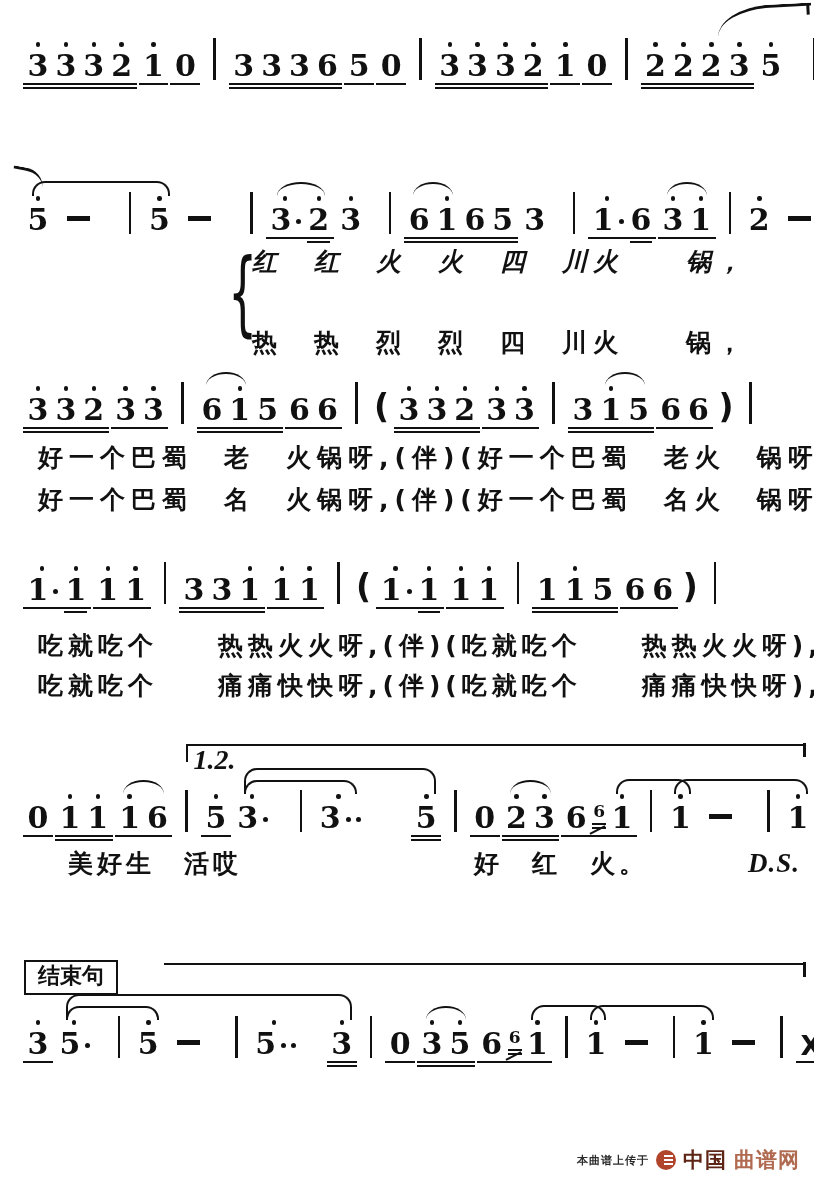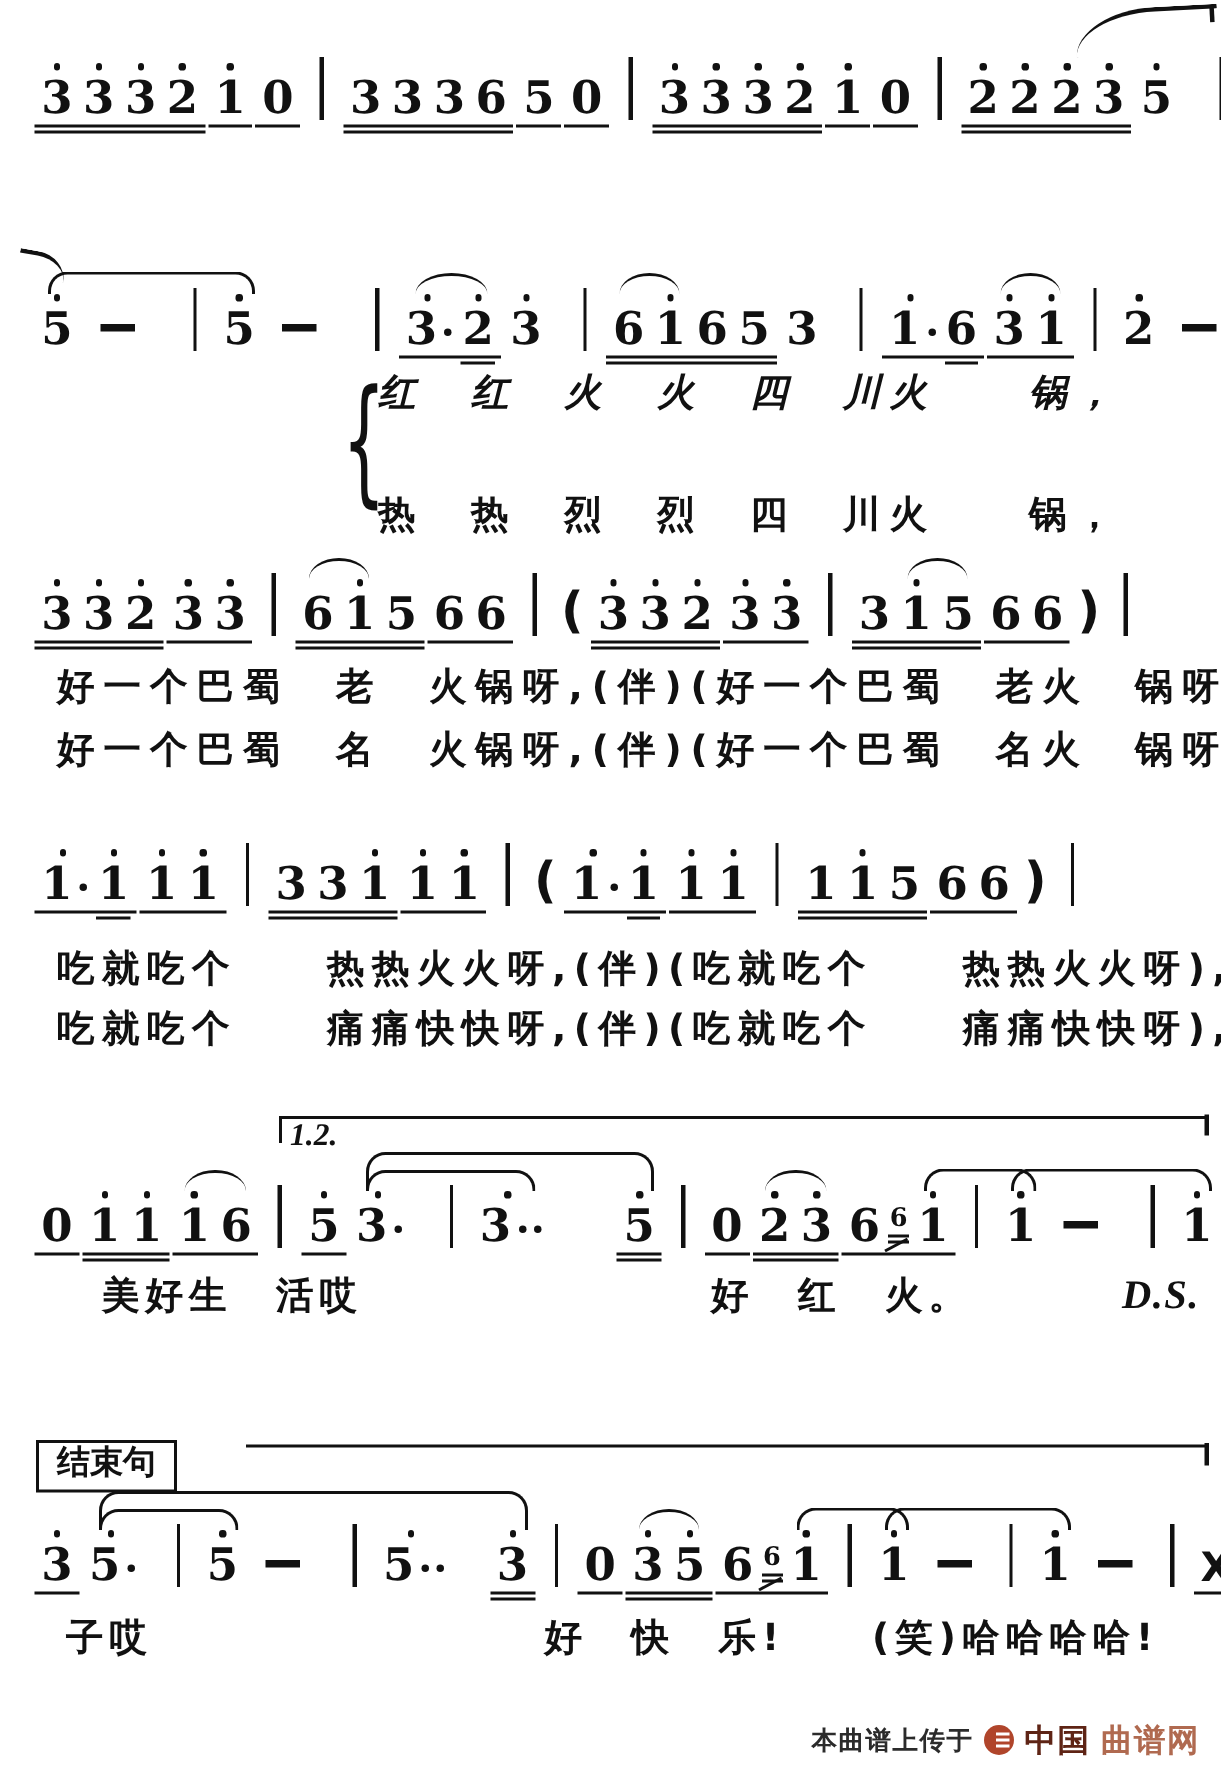--- a/index.html
+++ b/index.html
@@ -22,38 +22,38 @@
   .paren{font-size:33px;font-weight:700;line-height:1;margin:0 2px 2px;font-family:"DejaVu Sans",sans-serif;}
   .grace{position:relative;margin:0 3px 12px;}
   .gnum{font-family:"DejaVu Serif",serif;font-weight:700;font-size:17px;line-height:1;}
   .grace::after{content:"";position:absolute;left:-1px;right:-1px;bottom:-4px;height:1.8px;background:#111;}
   .grace::before{content:"";position:absolute;left:-1px;right:-1px;bottom:-8px;height:1.8px;background:#111;}
   .gslash{position:absolute;left:-4px;bottom:-10px;width:17px;height:2px;background:#111;transform:rotate(-28deg);}
   .arc{position:absolute;border-top:2.6px solid #111;border-radius:55% 55% 0 0 / 110% 110% 0 0;}
   .arc.k{border-left:2.6px solid #111;border-right:2.6px solid #111;border-radius:13px 13px 0 0;}
   .volta{position:absolute;border-top:2.6px solid #111;border-left:2.6px solid #111;height:16px;}
   .volta::after{content:"";position:absolute;right:0;top:-2.6px;width:2.6px;height:14px;background:#111;}
-  .volta-label{font-family:"Liberation Serif",serif;font-style:italic;font-size:21px;font-weight:700;
+  .volta-label{font-family:"Liberation Serif",serif;font-style:italic;font-size:28px;font-weight:700;
                display:inline-block;padding-left:5px;transform:translateY(-2px);text-align:right;}
   .end-box{position:absolute;left:2px;top:-56px;border:2.6px solid #111;padding:1px 12px 4px;
            font-size:22px;font-weight:700;line-height:1.2;}
   .end-line{position:absolute;left:142px;right:-2px;top:-53px;border-top:2.6px solid #111;}
   .end-line::after{content:"";position:absolute;right:0;top:-2.6px;width:2.6px;height:15px;background:#111;}
   .leadin{position:absolute;top:-24px;left:-10px;width:32px;height:15px;border-top:3px solid #111;
           border-radius:0 100% 0 0 / 0 160% 0 0;transform:rotate(10deg);}
   .leadout{position:absolute;top:-33px;right:-8px;width:95px;height:28px;border-top:3.4px solid #111;
            border-top-left-radius:90% 160%;transform:rotate(-3deg);}
   .leadout::after{content:"";position:absolute;right:2px;top:-2px;width:3px;height:11px;background:#111;}
   .lyr{position:absolute;left:0;right:0;font-size:25px;font-weight:700;white-space:nowrap;line-height:1.15;}
   .ds{position:absolute;right:4px;top:-2px;font-family:"Liberation Serif",serif;font-style:italic;
       font-weight:700;font-size:27px;letter-spacing:1px;}
   .brace{position:absolute;font-size:92px;font-weight:400;line-height:0.92;transform:scaleX(0.5);
          transform-origin:left center;font-family:"DejaVu Sans",sans-serif;}
   .watermark{position:absolute;right:14px;bottom:14px;display:flex;align-items:center;gap:7px;}
-  .wm-prefix{font-size:17px;font-weight:700;color:#2b2b2b;letter-spacing:1px;}
+  .wm-prefix{font-size:11px;font-weight:700;color:#2b2b2b;letter-spacing:1px;}
   .wm-logo{position:relative;width:20px;height:20px;border-radius:50%;display:inline-block;}
   .wm-logo::before{content:"";position:absolute;right:3px;top:5px;width:9px;height:2px;background:#fff;
                    box-shadow:0 4px 0 #fff,0 8px 0 #fff;}
   .wm-bold{font-size:21px;font-weight:900;letter-spacing:1px;}
   .wm-light{font-size:21px;font-weight:900;letter-spacing:1px;}
 </style>
 </head>
 <body>
 
 <div id="sheet">
@@ -688,15 +688,14 @@
           </span>
         </span>
         <div class="arc k" style="left: 43.55px; width: 88.9937px; height: 12px; top: -10px;"></div>
         <div class="arc k" style="left: 43.55px; width: 282.337px; height: 24px; top: -22px;"></div>
         <div class="arc" style="left: 403.706px; width: 40.4px; height: 12px; top: -10px;"></div>
         <div class="arc k" style="left: 509.175px; width: 70.9938px; height: 13px; top: -11px;"></div>
         <div class="arc k" style="left: 567.644px; width: 119.994px; height: 13px; top: -11px;"></div>
         <div class="end-box">结束句</div>
         <div class="end-line"></div>
       </div>
-      <div class="lyr" style="top: 62px; padding-left: 22px; letter-spacing: 4px;">子哎　　　　　　　　　好　快　乐!　　(笑)哈哈哈哈!</div>
     </div>
   </div>
 
 </body></html>

